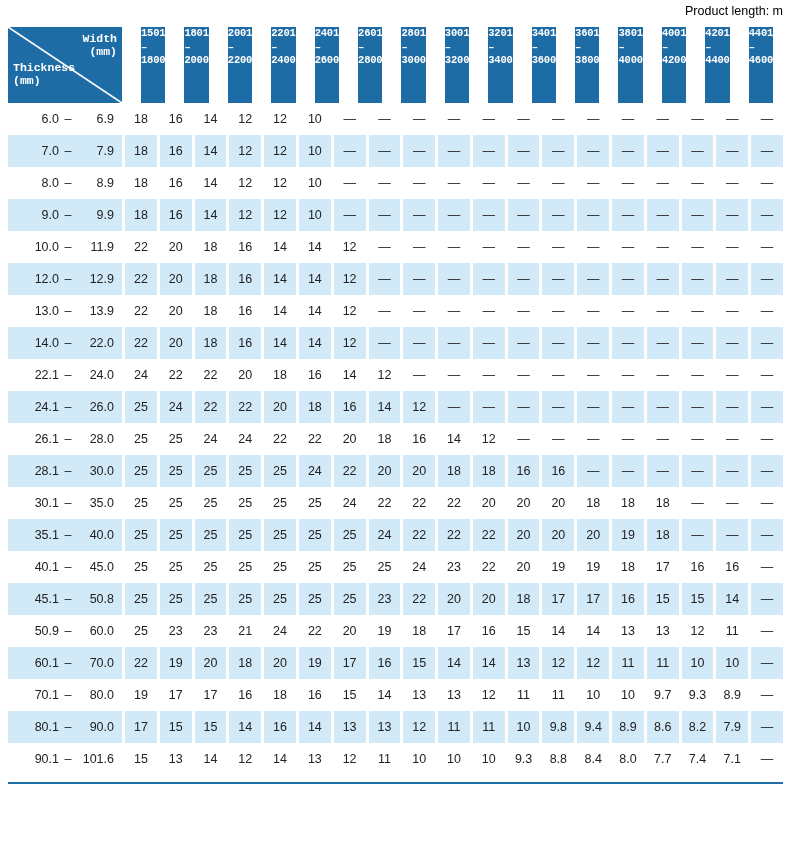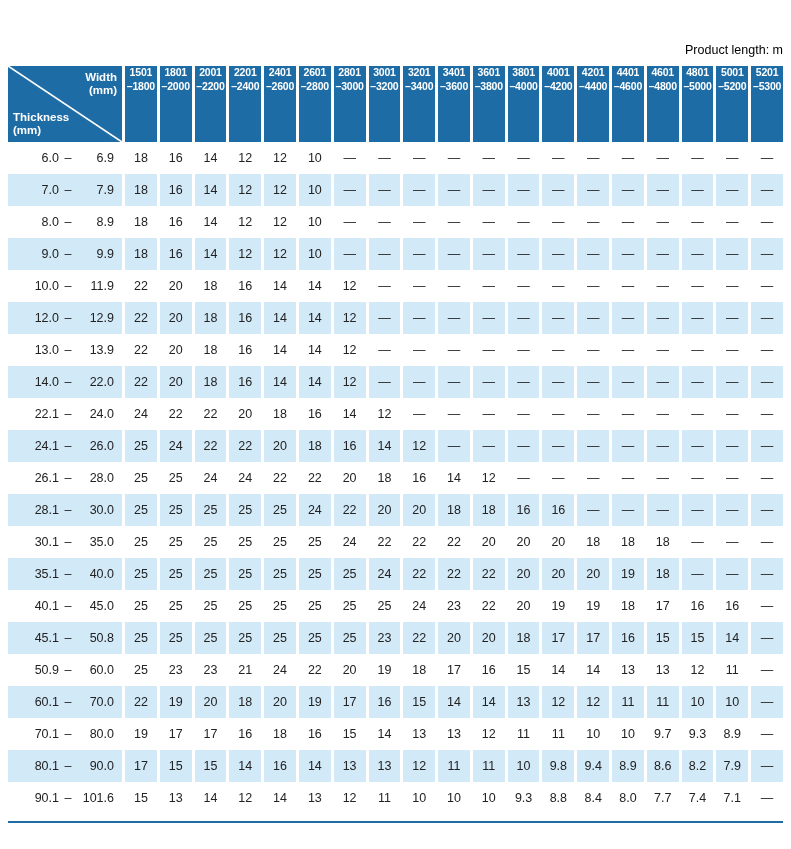--- a/index.html
+++ b/index.html
@@ -17,41 +17,41 @@
     overflow: hidden;
   }
   .page { padding: 0 8px; }
 
   .product-length {
     text-align: right;
     font-size: 12.5px;
     color: #000;
     padding: 4px 0 8px 0;
     line-height: 15px;
-    margin-top: 39px;
   }
 
   
   .header-row {
     display: grid;
     grid-template-columns: 114px repeat(19, 1fr);
-    gap: 3px;
+    gap: 19px;
     height: 76px;
+    font-family: Liberation Mono, monospace;
   }
   .corner {
     position: relative;
     background: var(--blue);
     color: #fff;
     font-weight: bold;
     font-size: 11.5px;
     line-height: 1.15;
   }
   .corner svg { position: absolute; left: 0; top: 0; width: 100%; height: 100%; }
   .corner .w-label { position: absolute; top: 5px; right: 5px; text-align: right; }
-  .corner .t-label { position: absolute; bottom: 5px; left: 5px; text-align: left; }
+  .corner .t-label { position: absolute; bottom: 16px; left: 5px; text-align: left; }
 
   .hcell {
     background: var(--blue);
     color: #fff;
     display: flex;
     flex-direction: column;
     align-items: center;
     justify-content: flex-start;
     font-size: 10.5px;
     font-weight: bold;

